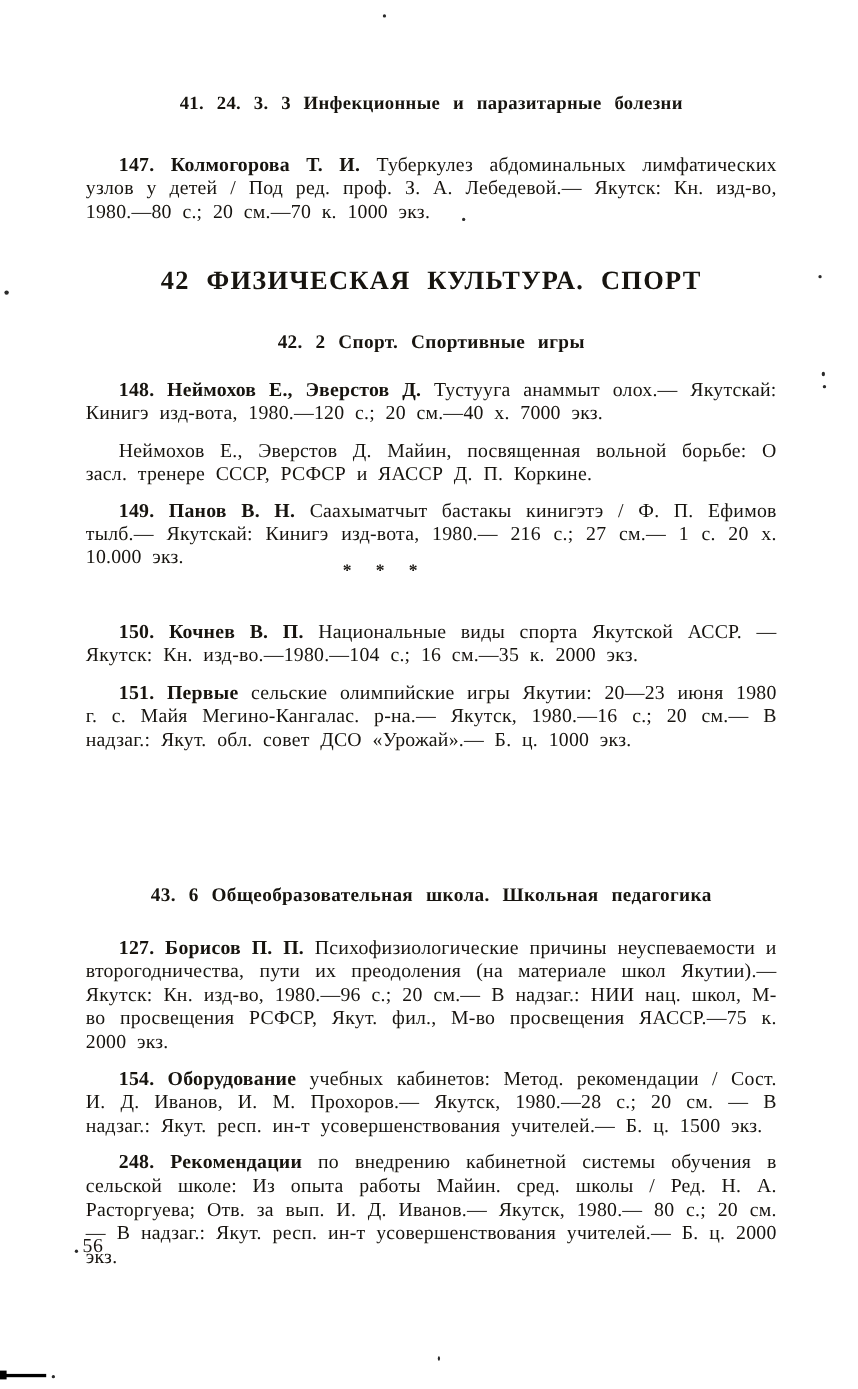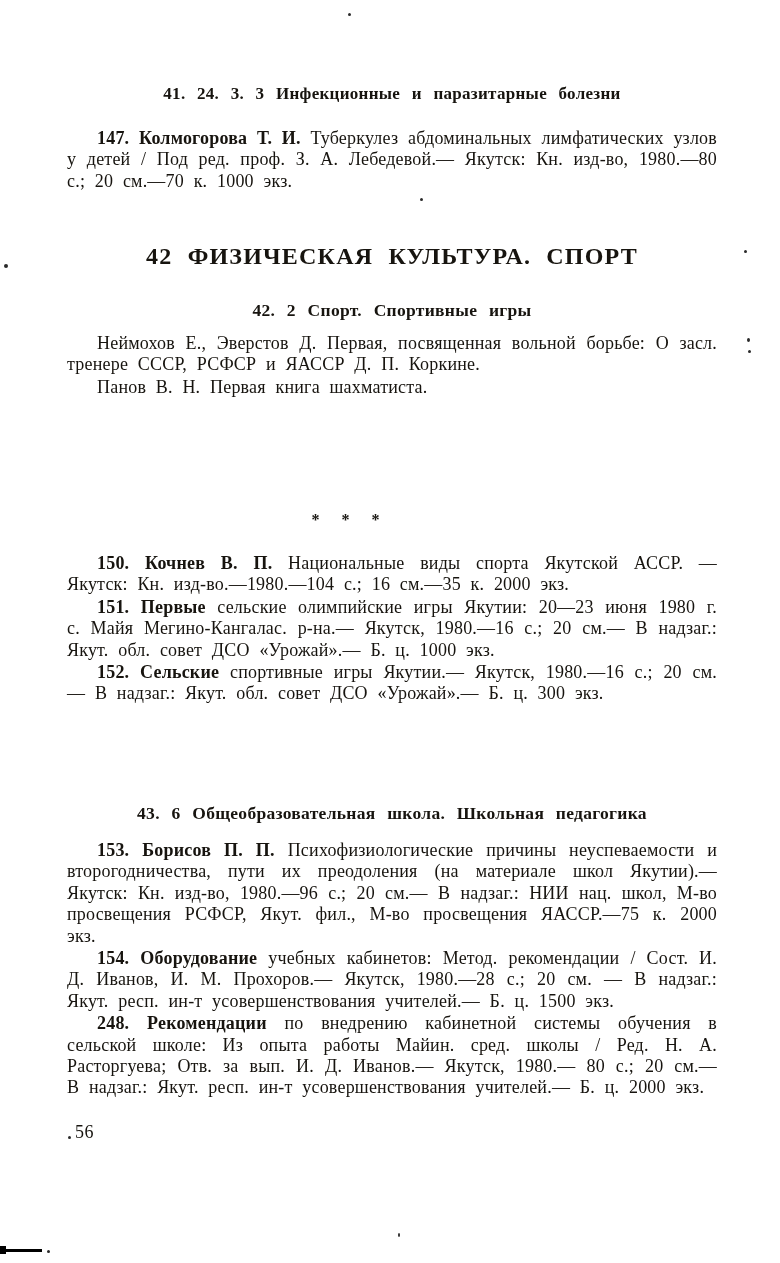--- a/index.html
+++ b/index.html
@@ -41,21 +41,21 @@
     font-weight: bold;
     font-size: 17.5px;
     word-spacing: 7px;
     letter-spacing: 0.3px;
     white-space: nowrap;
   }
   .sec42-sub { top: 300px; }
   .sec43-sub { top: 763px; margin-top: 40px; }
 
   .entries p {
-    margin: 1px;
+    margin: 12px;
     text-indent: 30px;
     text-align: justify;
     font-size: 18px;
     line-height: 21.4px;
     word-spacing: 5px;
     letter-spacing: 0.2px;
   }
   .entries p .num, .entries p b { font-weight: bold; }
 
   .blk-147 { top: 127px; }
@@ -102,36 +102,36 @@
   <div class="abs running-header">41. 24. 3. 3 Инфекционные и паразитарные болезни</div>
 
   <div class="abs entries blk-147">
     <p><span class="num">147.</span> <b>Колмогорова Т. И.</b> <span>Туберкулез абдоминальных лимфатических узлов у детей / Под ред. проф. З. А. Лебедевой.— Якутск: Кн. изд-во, 1980.—80 с.; 20 см.—70 к. 1000 экз.</span></p>
   </div>
 
   <div class="abs section-title sec42-title">42 ФИЗИЧЕСКАЯ КУЛЬТУРА. СПОРТ</div>
   <div class="abs subsection-title sec42-sub">42. 2 Спорт. Спортивные игры</div>
 
   <div class="abs entries blk-148-149">
-    <p>Неймохов Е., Эверстов Д. Первая, посвященная вольной борьбе: О засл. тренере СССР, РСФСР и ЯАССР Д. П. Коркине.</p>
-    <p>Панов В. Н. Первая книга шахматиста.</p>
+    <p><span class="num">148.</span> <b>Неймохов Е., Эверстов Д.</b> <span>Тустууга анаммыт олох.— Якутскай: Кинигэ изд-вота, 1980.—120 с.; 20 см.—40 х. 7000 экз.</span></p>
+    <p>Неймохов Е., Эверстов Д. Майин, посвященная вольной борьбе: О засл. тренере СССР, РСФСР и ЯАССР Д. П. Коркине.</p>
+    <p><span class="num">149.</span> <b>Панов В. Н.</b> <span>Саахыматчыт бастакы кинигэтэ / Ф. П. Ефимов тылб.— Якутскай: Кинигэ изд-вота, 1980.— 216 с.; 27 см.— 1 с. 20 х. 10.000 экз.</span></p>
   </div>
 
   <div class="abs divider">* * *</div>
 
   <div class="abs entries blk-150-152">
     <p><span class="num">150.</span> <b>Кочнев В. П.</b> <span>Национальные виды спорта Якутской АССР. — Якутск: Кн. изд-во.—1980.—104 с.; 16 см.—35 к. 2000 экз.</span></p>
     <p><span class="num">151.</span> <b>Первые</b> <span>сельские олимпийские игры Якутии: 20—23 июня 1980 г. с. Майя Мегино-Кангалас. р-на.— Якутск, 1980.—16 с.; 20 см.— В надзаг.: Якут. обл. совет ДСО «Урожай».— Б. ц. 1000 экз.</span></p>
-    <p><span class="num">152.</span> <b>Сельские</b> <span>спортивные игры Якутии.— Якутск, 1980.—16 с.; 20 см.— В надзаг.: Якут. обл. совет ДСО «Урожай».— Б. ц. 300 экз.</span></p>
   </div>
 
   <div class="abs subsection-title sec43-sub">43. 6 Общеобразовательная школа. Школьная педагогика</div>
 
   <div class="abs entries blk-153-155">
-    <p><span class="num">153.</span> <b>Борисов П. П.</b> <span>Психофизиологические причины неуспеваемости и второгодничества, пути их преодоления (на материале школ Якутии).— Якутск: Кн. изд-во, 1980.—96 с.; 20 см.— В надзаг.: НИИ нац. школ, М-во просвещения РСФСР, Якут. фил., М-во просвещения ЯАССР.—75 к. 2000 экз.</span></p>
+    <p><span class="num">127.</span> <b>Борисов П. П.</b> <span>Психофизиологические причины неуспеваемости и второгодничества, пути их преодоления (на материале школ Якутии).— Якутск: Кн. изд-во, 1980.—96 с.; 20 см.— В надзаг.: НИИ нац. школ, М-во просвещения РСФСР, Якут. фил., М-во просвещения ЯАССР.—75 к. 2000 экз.</span></p>
     <p><span class="num">154.</span> <b>Оборудование</b> <span>учебных кабинетов: Метод. рекомендации / Сост. И. Д. Иванов, И. М. Прохоров.— Якутск, 1980.—28 с.; 20 см. — В надзаг.: Якут. респ. ин-т усовершенствования учителей.— Б. ц. 1500 экз.</span></p>
     <p><span class="num">248.</span> <b>Рекомендации</b> <span>по внедрению кабинетной системы обучения в сельской школе: Из опыта работы Майин. сред. школы / Ред. Н. А. Расторгуева; Отв. за вып. И. Д. Иванов.— Якутск, 1980.— 80 с.; 20 см.— В надзаг.: Якут. респ. ин-т усовершенствования учителей.— Б. ц. 2000 экз.</span></p>
   </div>
 
   <div class="page-number">56</div>
 
   <div class="artifact-line"></div>
   <div class="artifact-blob"></div>
   <div class="speck" style="left:47px; top:1250px; width:3px; height:3px;"></div>
   <div class="speck" style="left:348px; top:13px; width:3px; height:3px;"></div>

